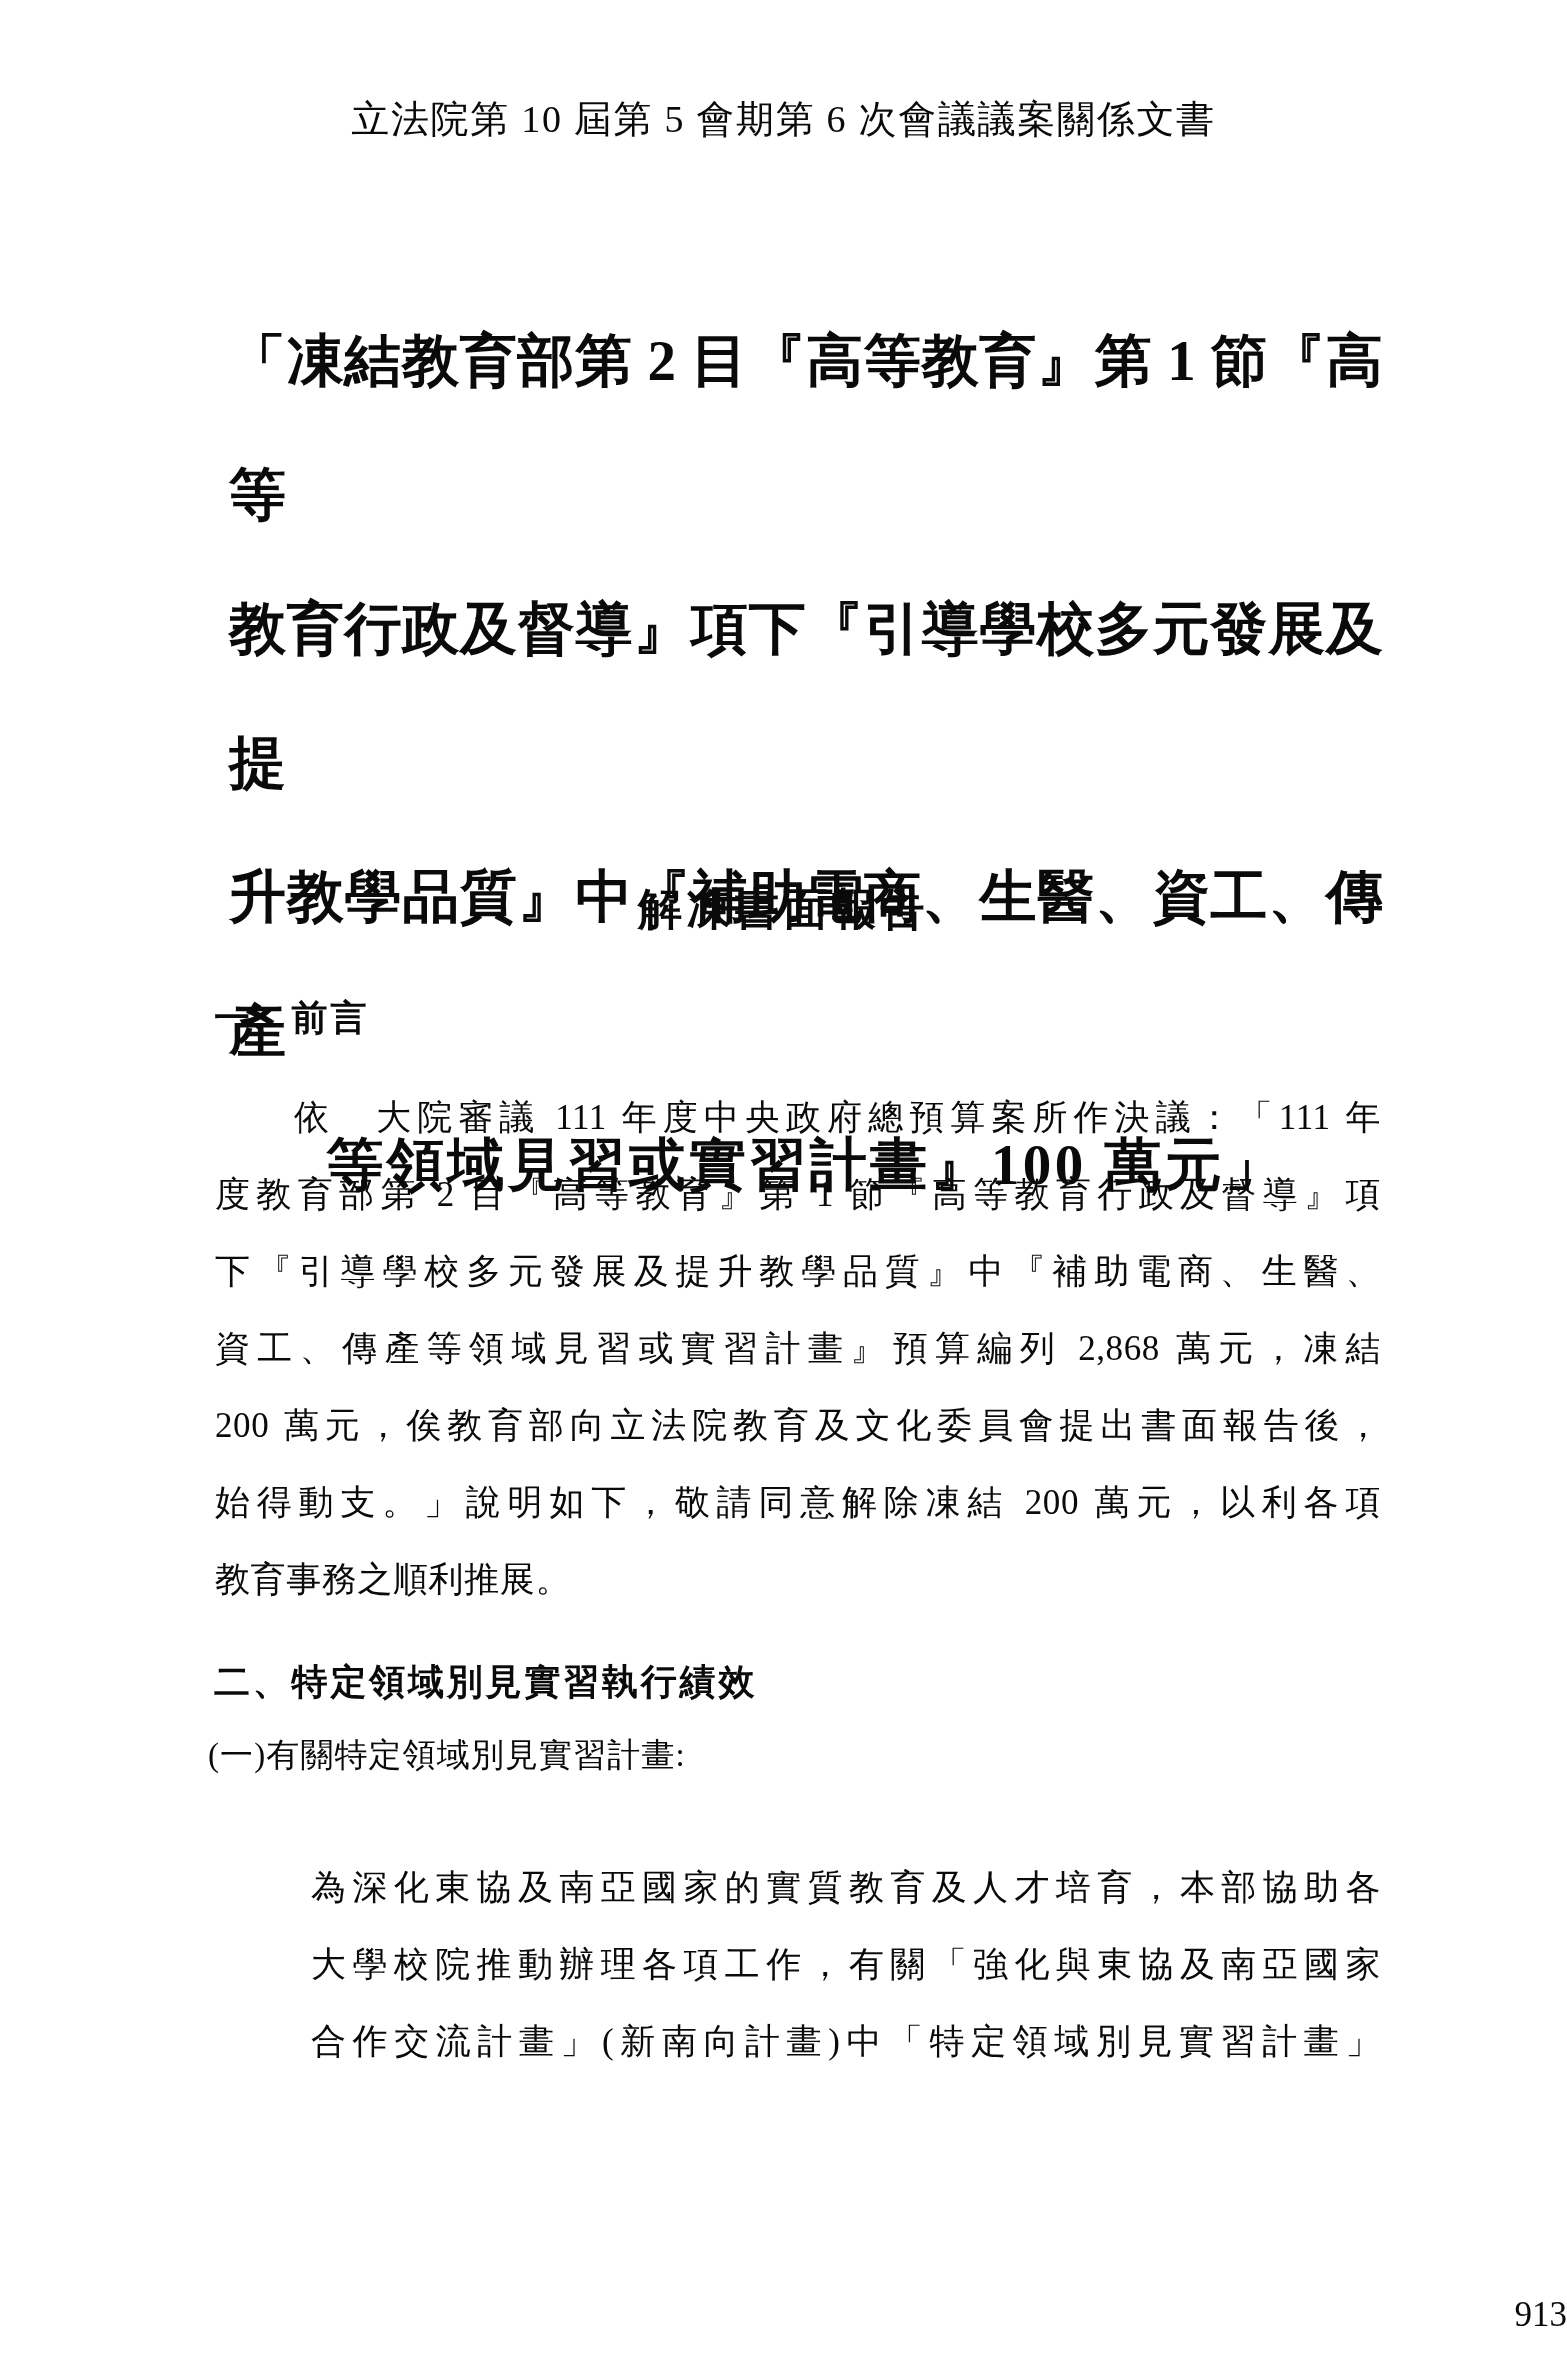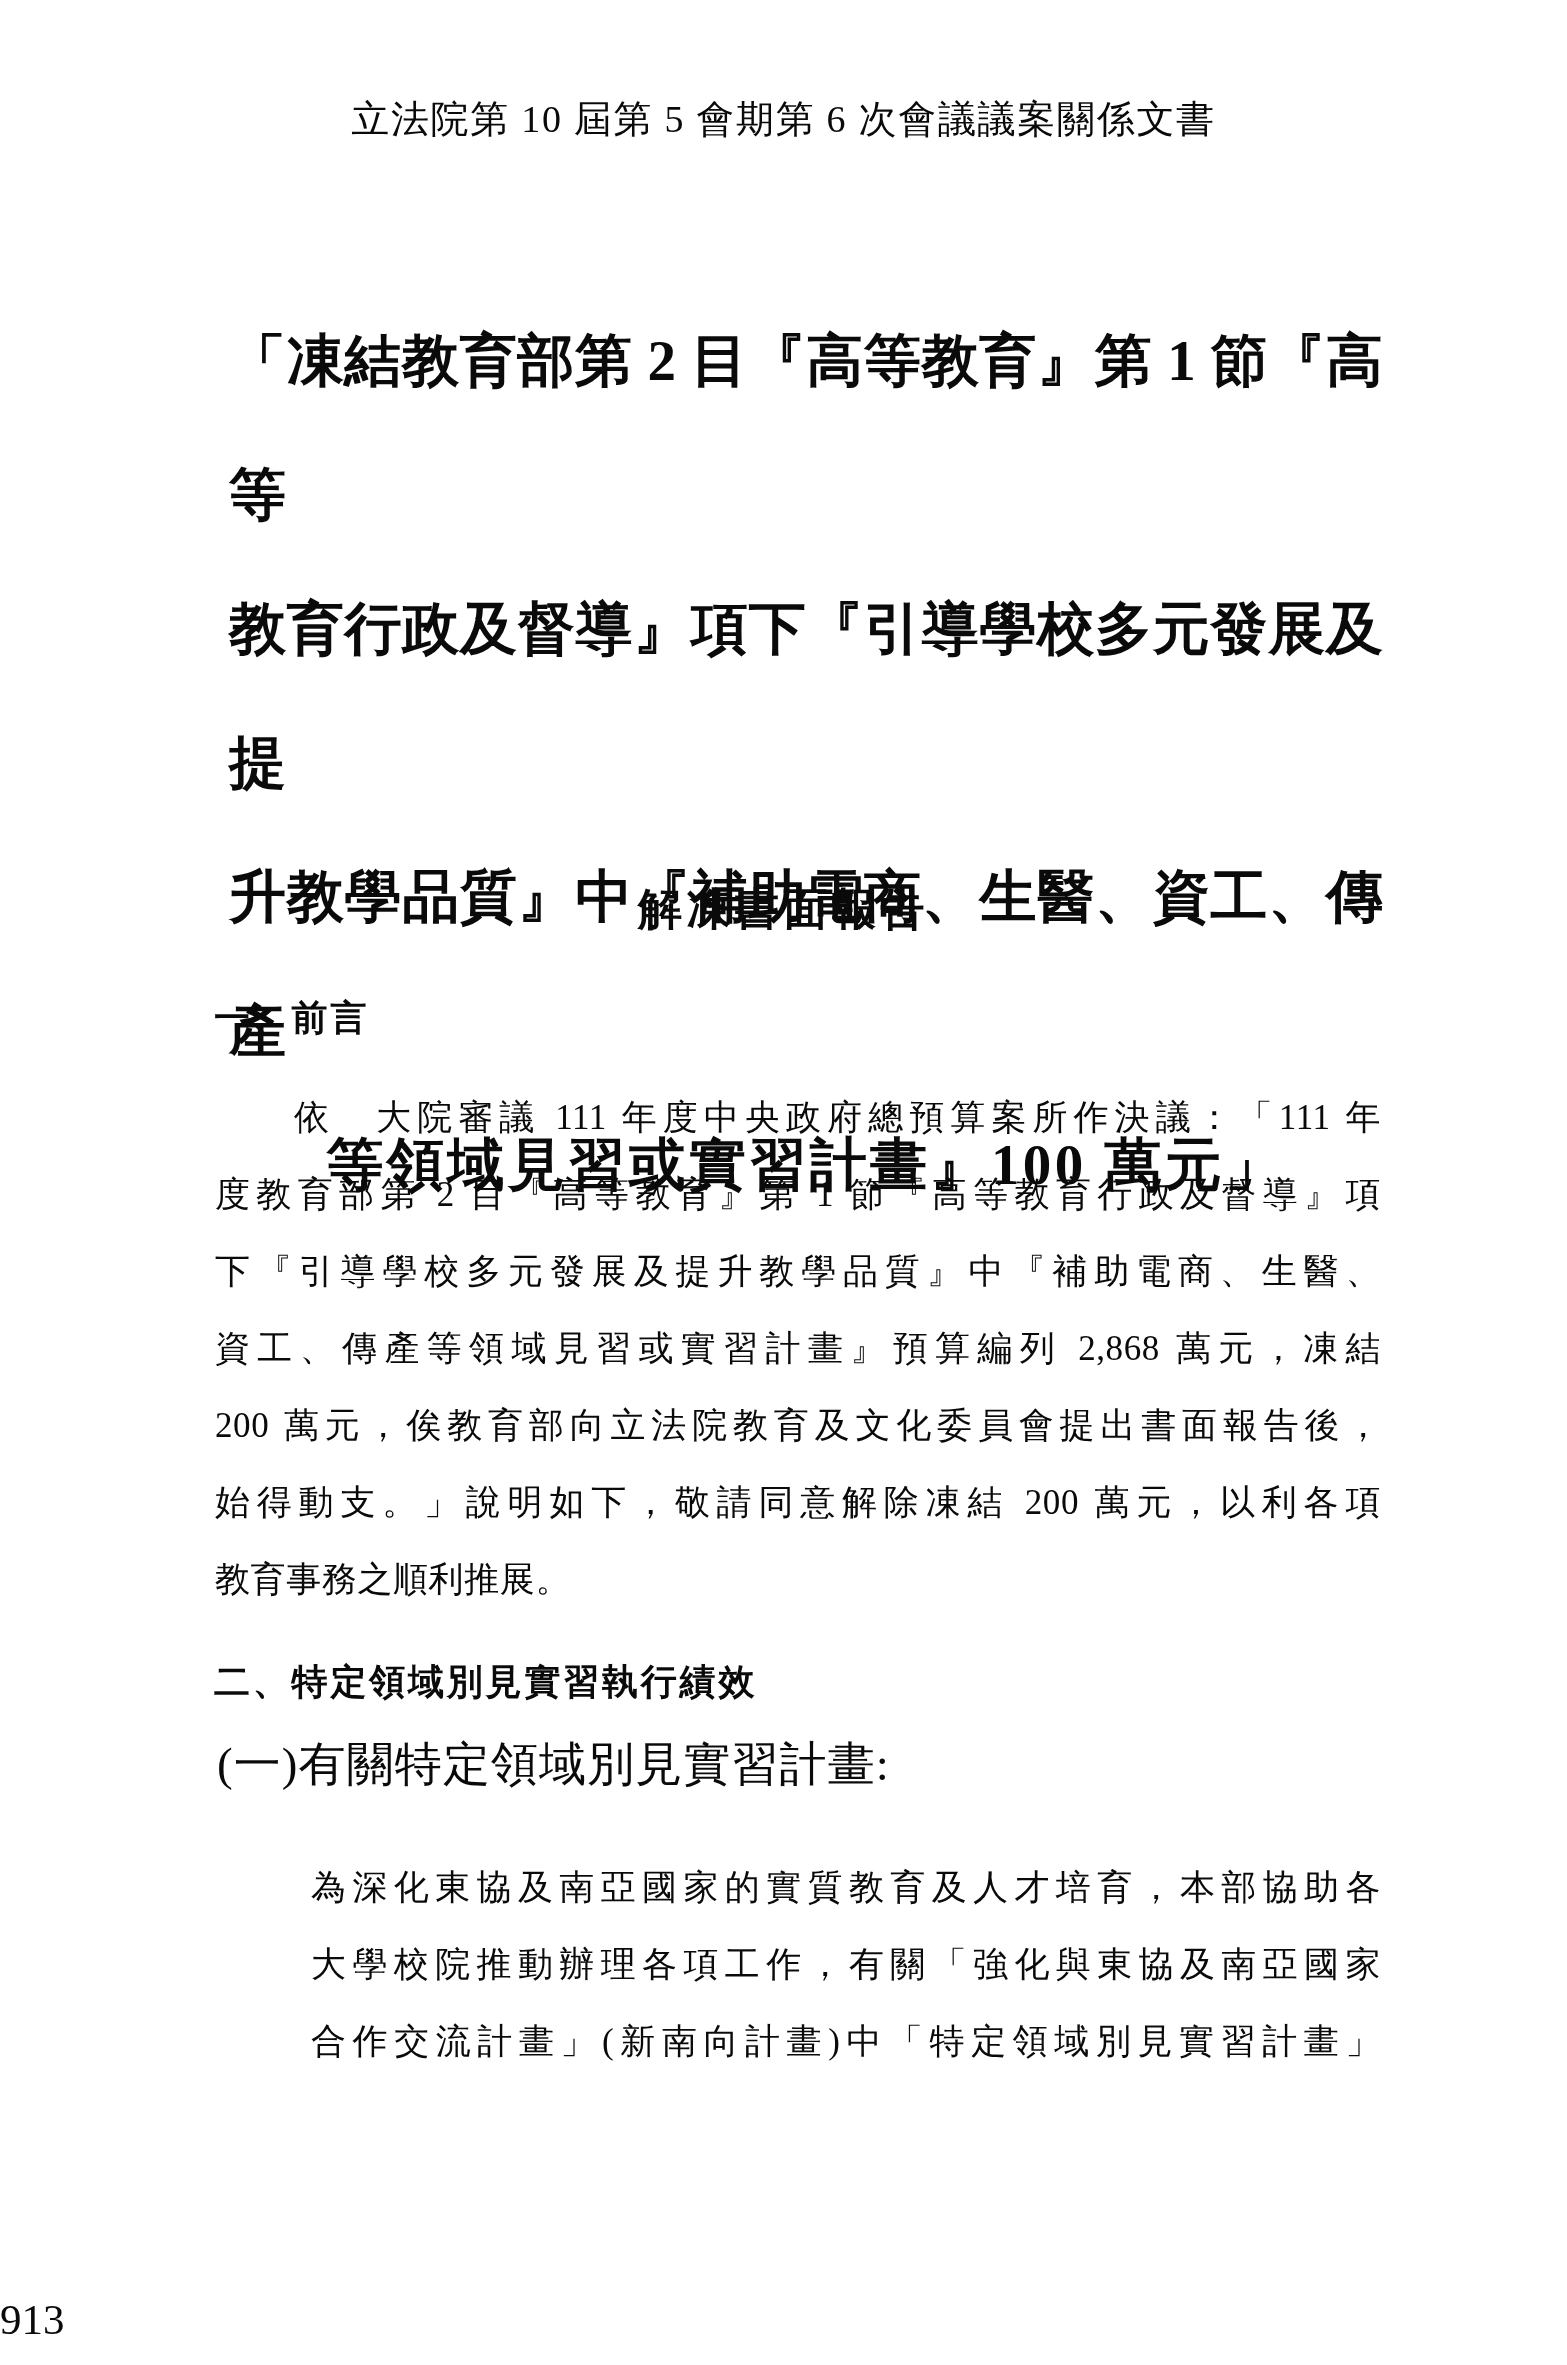--- a/index.html
+++ b/index.html
@@ -82,32 +82,32 @@
   .pline.fill {
     text-align: justify;
     text-align-last: justify;
   }
   .pline.first-indent {
     text-indent: 79px;
   }
   .item-line {
     position: absolute;
     top: 1733px;
-    left: 217px;
-    font-size: 47px;
+    left: 208px;
+    font-size: 33px;
     letter-spacing: 1.1px;
     white-space: nowrap;
   }
   .page-number {
     position: absolute;
     top: 2295px;
     left: 0;
     width: 100%;
-    text-align: left;
-    font-size: 43px;
+    text-align: right;
+    font-size: 35px;
   }
 </style>
 </head>
 <body>
 
 <div class="page">
 
   <div class="doc-header">立法院第 10 屆第 5 會期第 6 次會議議案關係文書</div>
 
   <div class="title-block">

